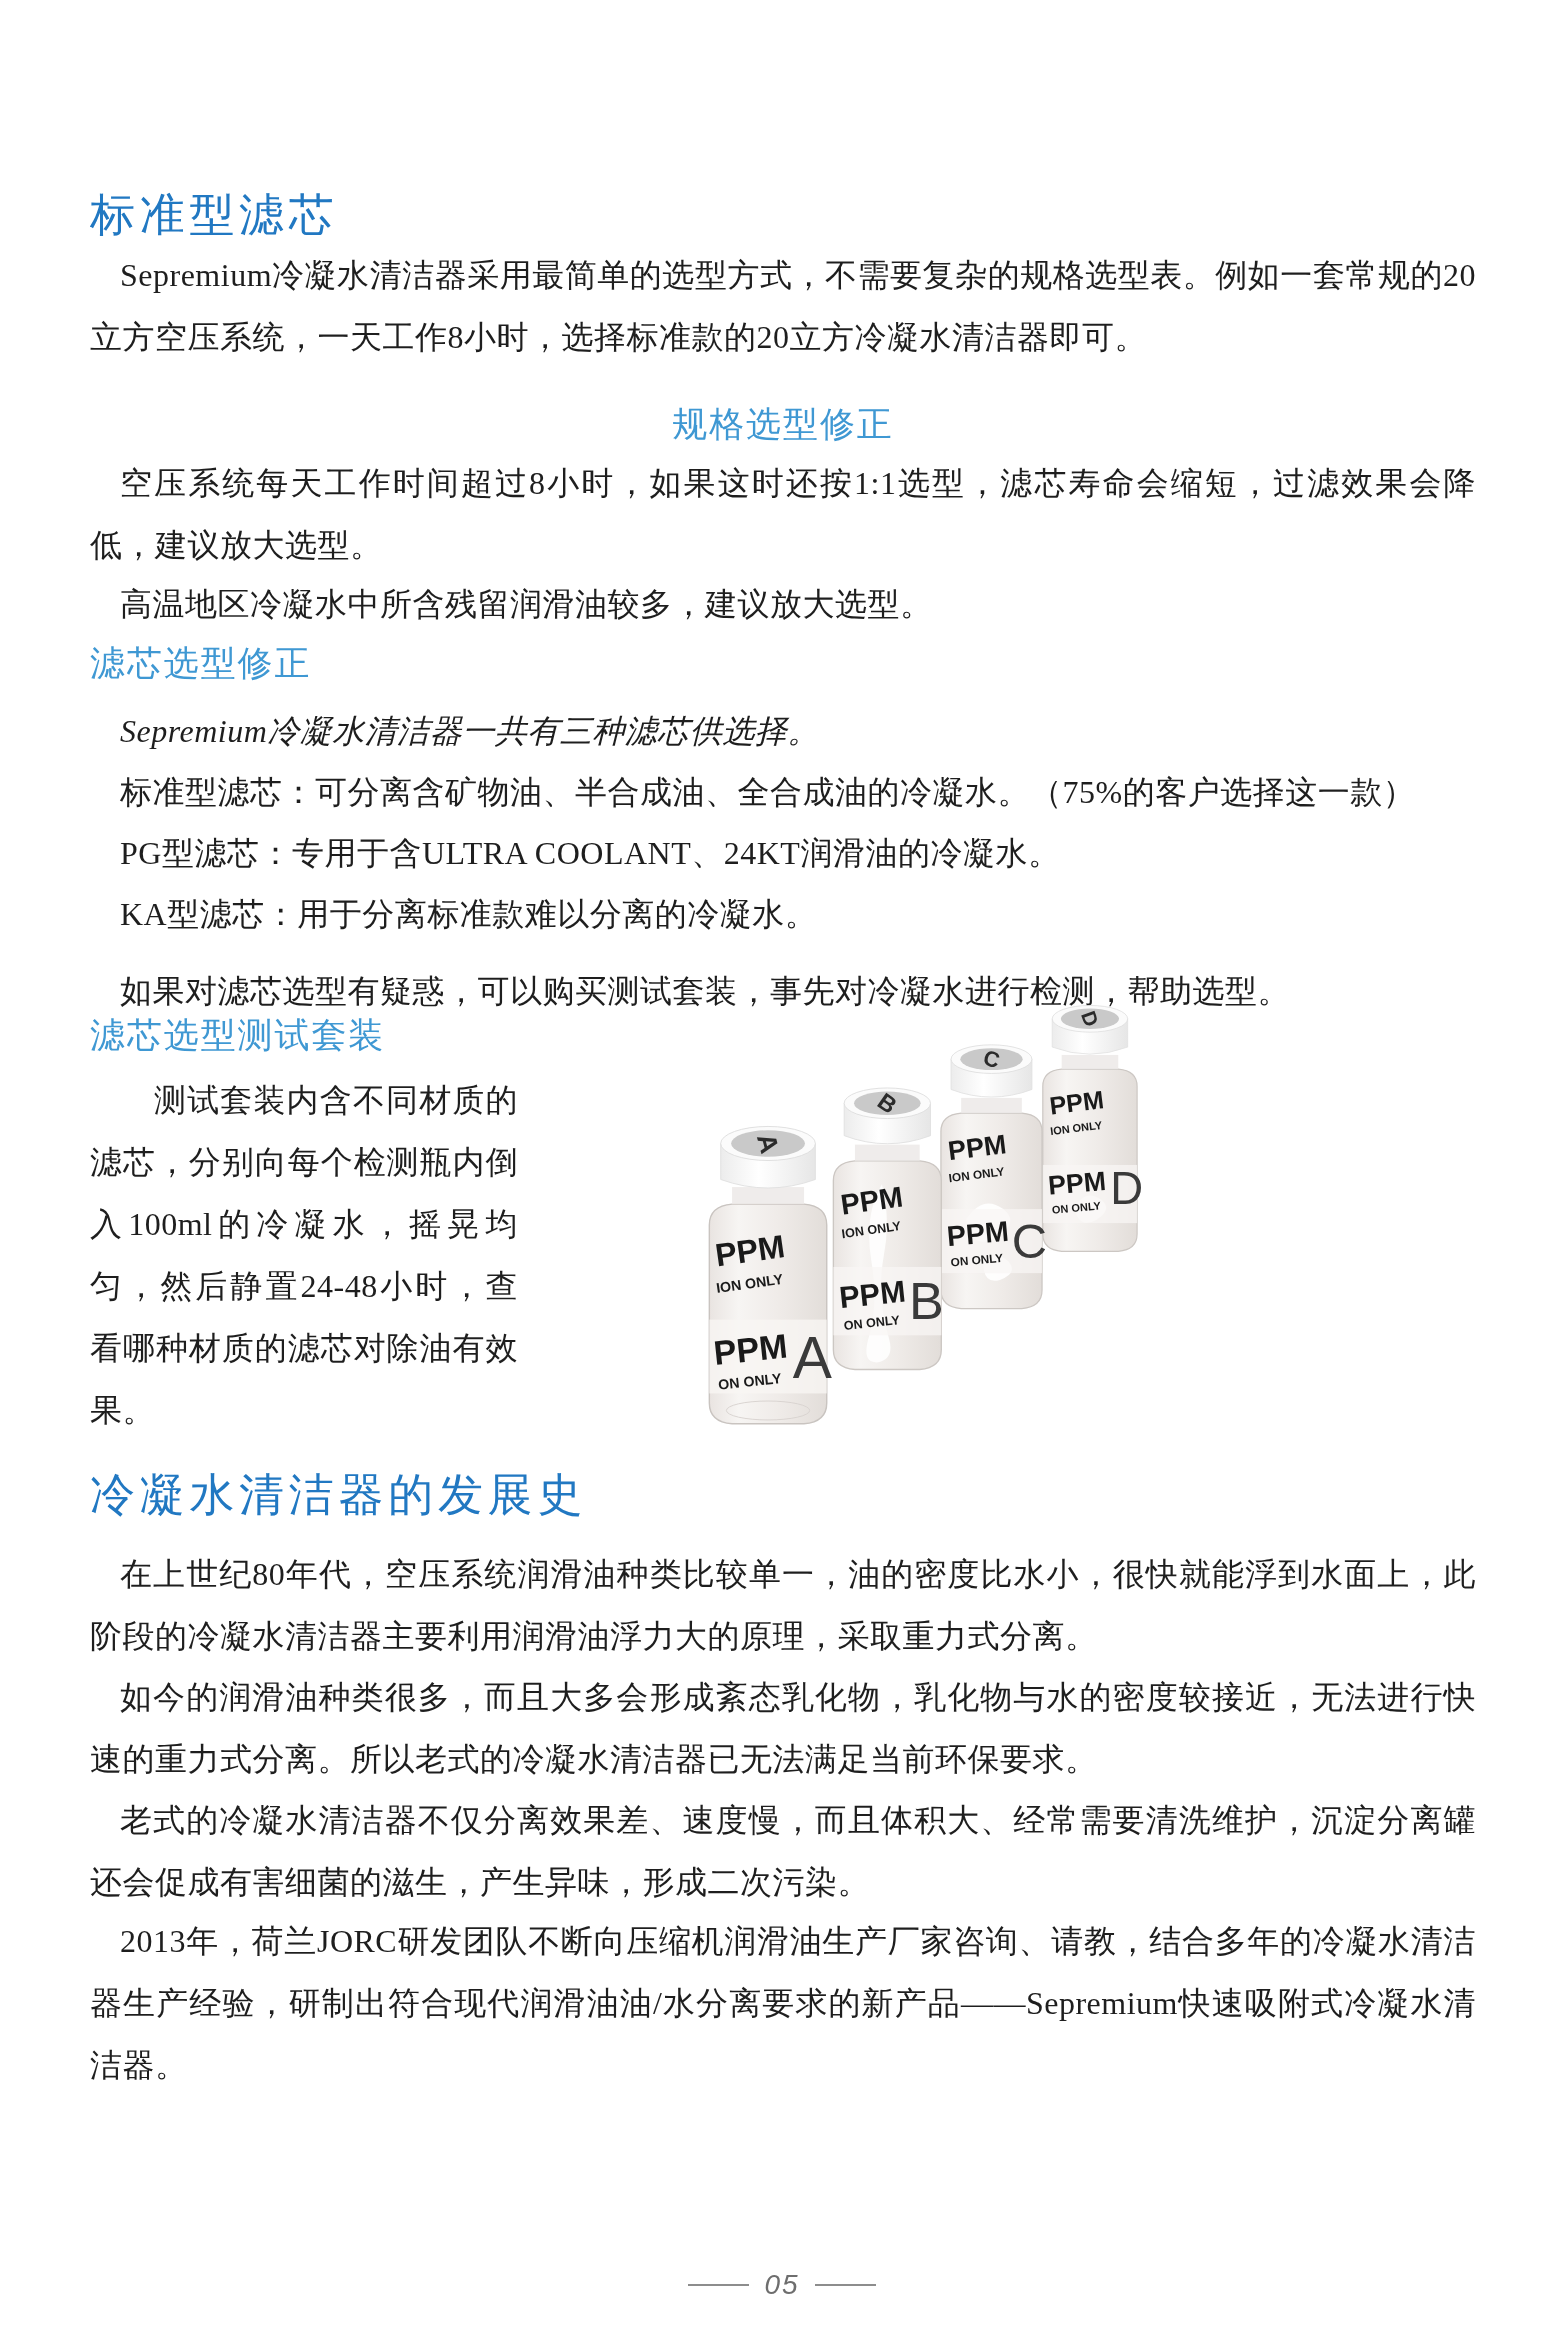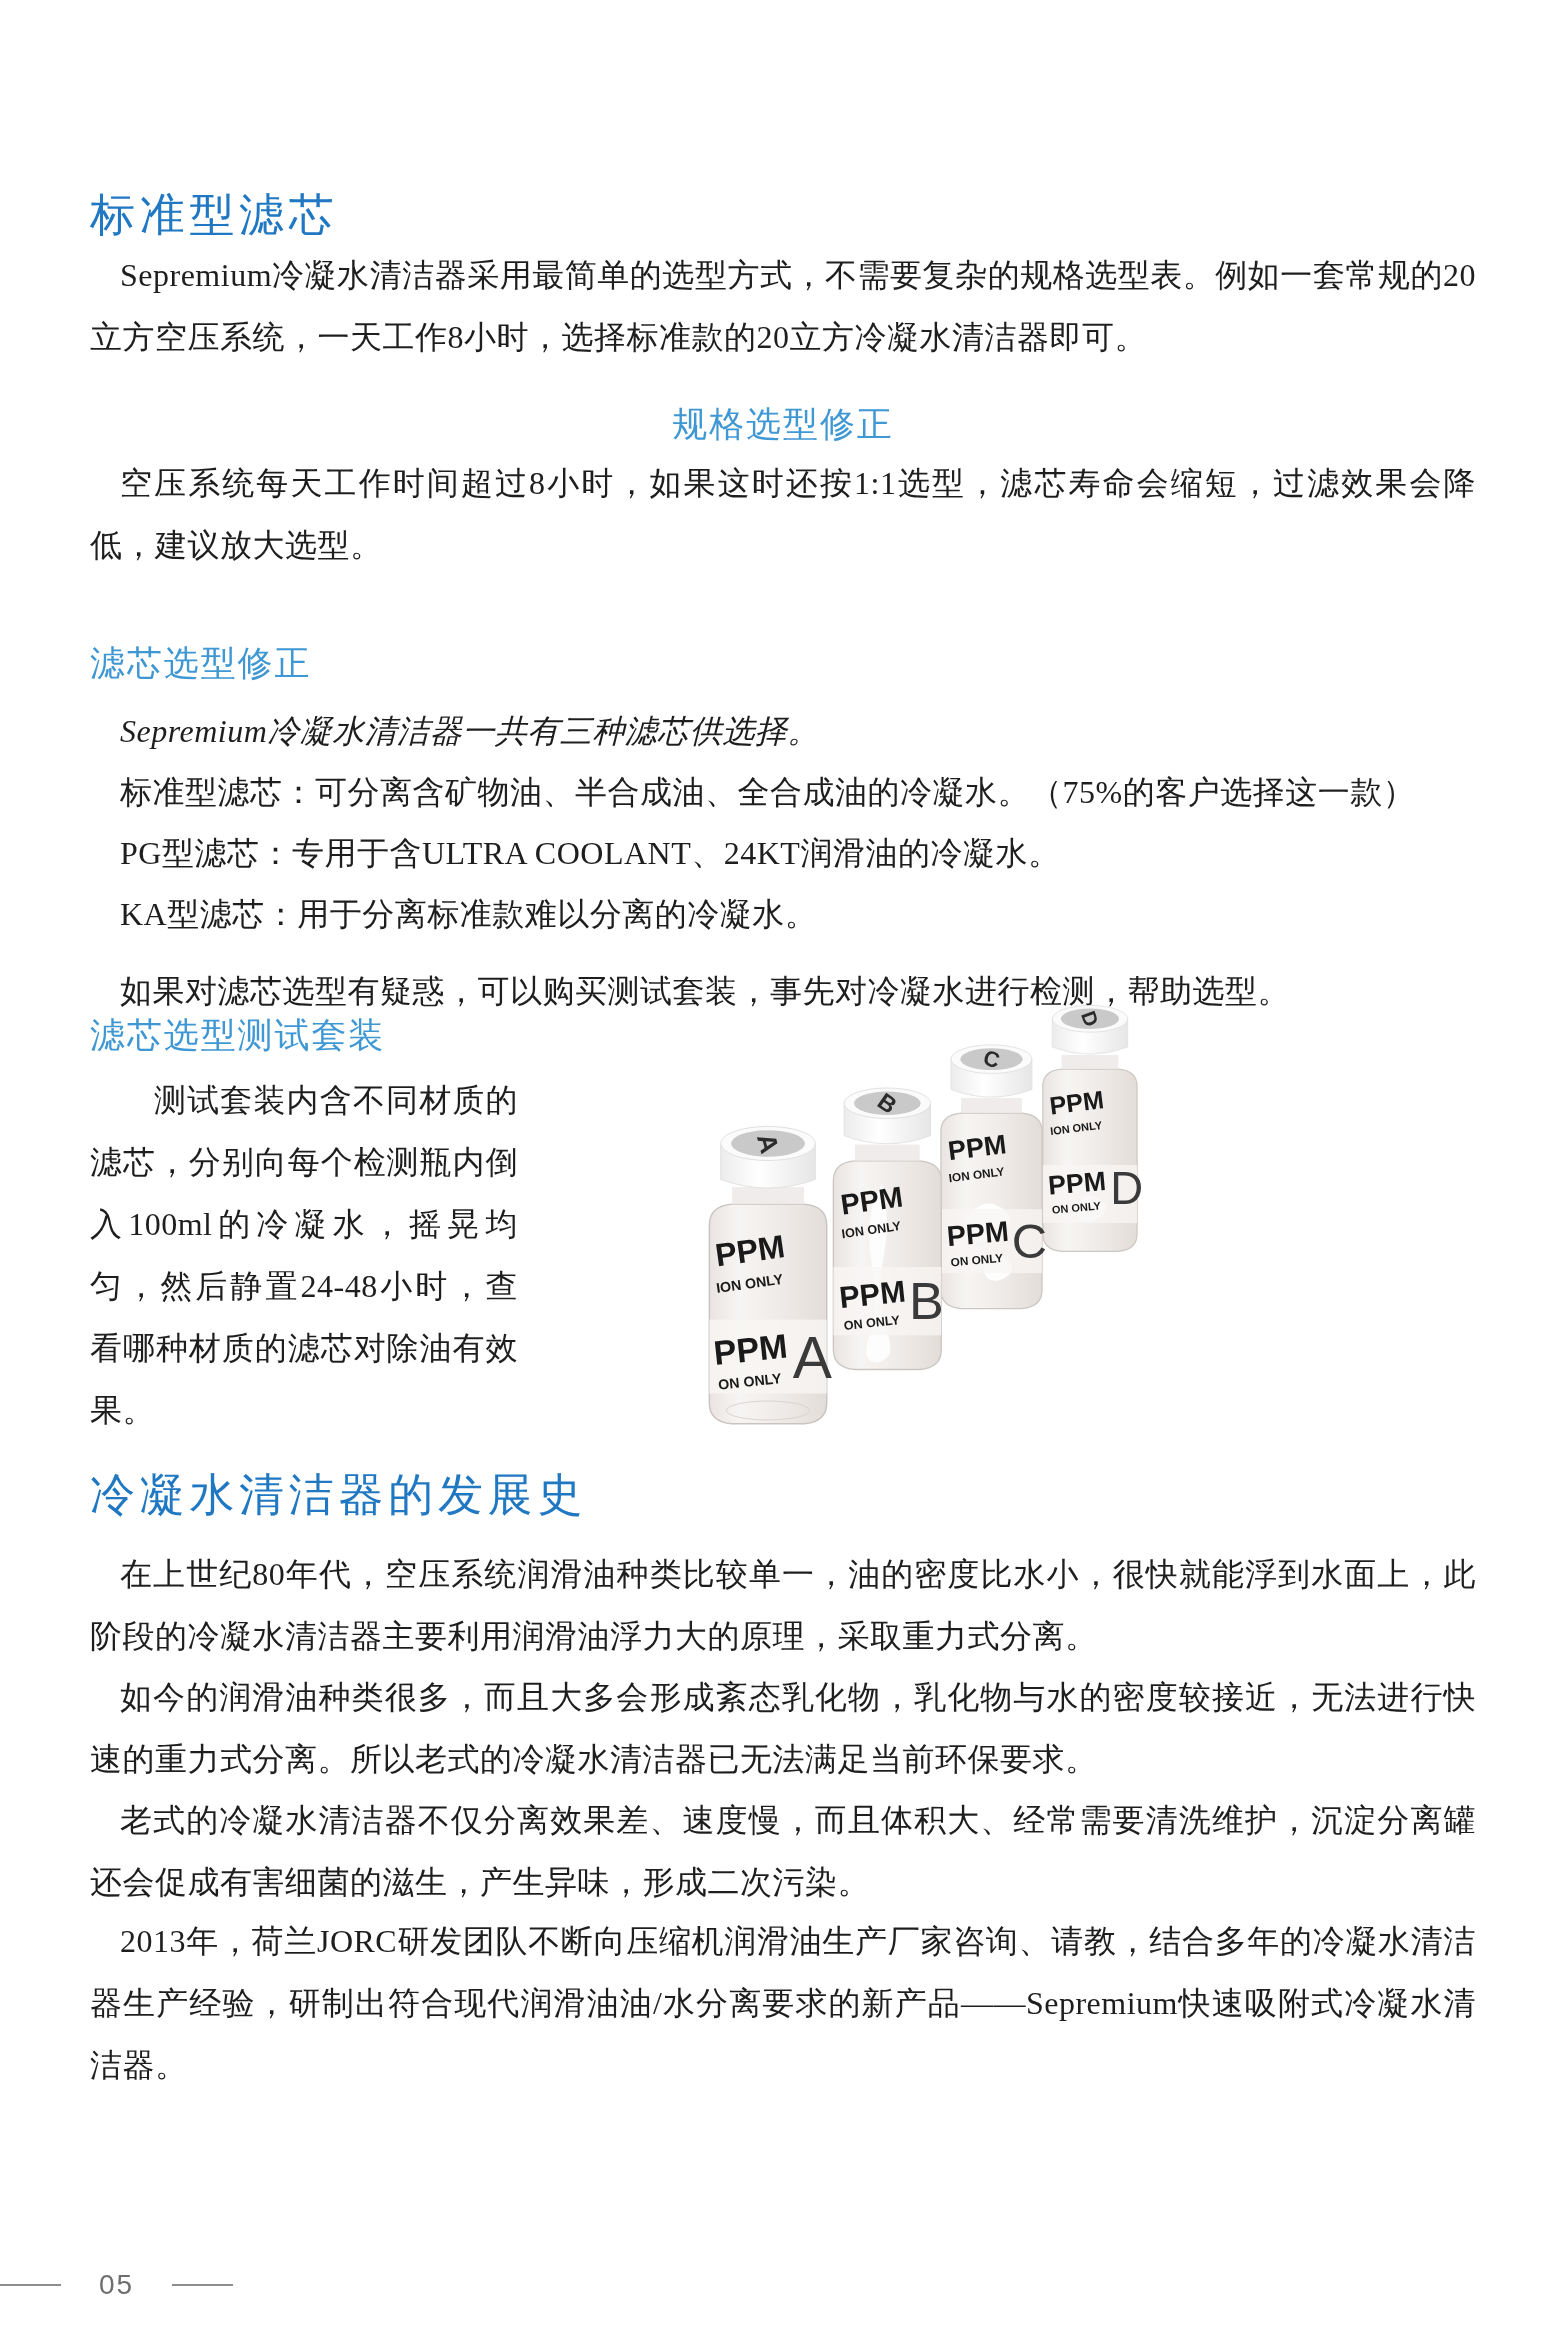--- a/index.html
+++ b/index.html
@@ -19,39 +19,41 @@
     letter-spacing:0.5px;
   }
   .indent{text-indent:30px;}
   .indent2{text-indent:64px;}
   .testkit-text{width:428px;}
   .bottles-svg{position:absolute;left:662px;top:990px;}
   .bottle-label{font-family:"Liberation Sans","DejaVu Sans",sans-serif;font-weight:bold;fill:#1a1a1a;}
   .bottle-letter-big{font-family:"Liberation Sans","DejaVu Sans",sans-serif;font-weight:400;fill:#3a3a3a;}
   .cap-letter{font-family:"Liberation Sans","DejaVu Sans",sans-serif;font-weight:bold;fill:#2b2b2b;}
   .footer{
-    position:absolute;left:0;top:2269px;width:1564px;display:flex;align-items:center;gap:38px;
+    position:absolute;left:0;top:2269px;width:1564px;display:flex;align-items:center;justify-content:center;gap:16px;
     font-family:"Liberation Sans","DejaVu Sans",sans-serif;
+    font-style:italic;
   }
   .footer-rule{width:61px;height:2.8px;background:#8d8d8d;}
   .footer-num{font-size:28px;color:#6e6e6e;letter-spacing:1.9px;}
 </style>
 </head>
 <body>
 
 <div class="page">
 
   <div class="abs h1" style="top:185px;">标准型滤芯</div>
 
   <div class="abs body-text indent" style="top:244px;">Sepremium冷凝水清洁器采用最简单的选型方式，不需要复杂的规格选型表。例如一套常规的20立方空压系统，一天工作8小时，选择标准款的20立方冷凝水清洁器即可。</div>
 
   <div class="abs h2" style="top:401px;text-align:center;">规格选型修正</div>
 
   <div class="abs body-text indent" style="top:452px;">空压系统每天工作时间超过8小时，如果这时还按1:1选型，滤芯寿命会缩短，过滤效果会降低，建议放大选型。</div>
 
+  <div class="abs body-text indent" style="top:573px;">高温地区冷凝水中所含残留润滑油较多，建议放大选型。</div>
 
   <div class="abs h2" style="top:640px;">滤芯选型修正</div>
 
   <div class="abs body-text indent" style="top:700px;font-style:italic;">Sepremium冷凝水清洁器一共有三种滤芯供选择。</div>
   <div class="abs body-text indent" style="top:761px;">标准型滤芯：可分离含矿物油、半合成油、全合成油的冷凝水。（75%的客户选择这一款）</div>
   <div class="abs body-text indent" style="top:822px;">PG型滤芯：专用于含ULTRA COOLANT、24KT润滑油的冷凝水。</div>
   <div class="abs body-text indent" style="top:883px;">KA型滤芯：用于分离标准款难以分离的冷凝水。</div>
   <div class="abs body-text indent" style="top:960px;">如果对滤芯选型有疑惑，可以购买测试套装，事先对冷凝水进行检测，帮助选型。</div>
 
   <div class="abs h2" style="top:1012px;">滤芯选型测试套装</div>

